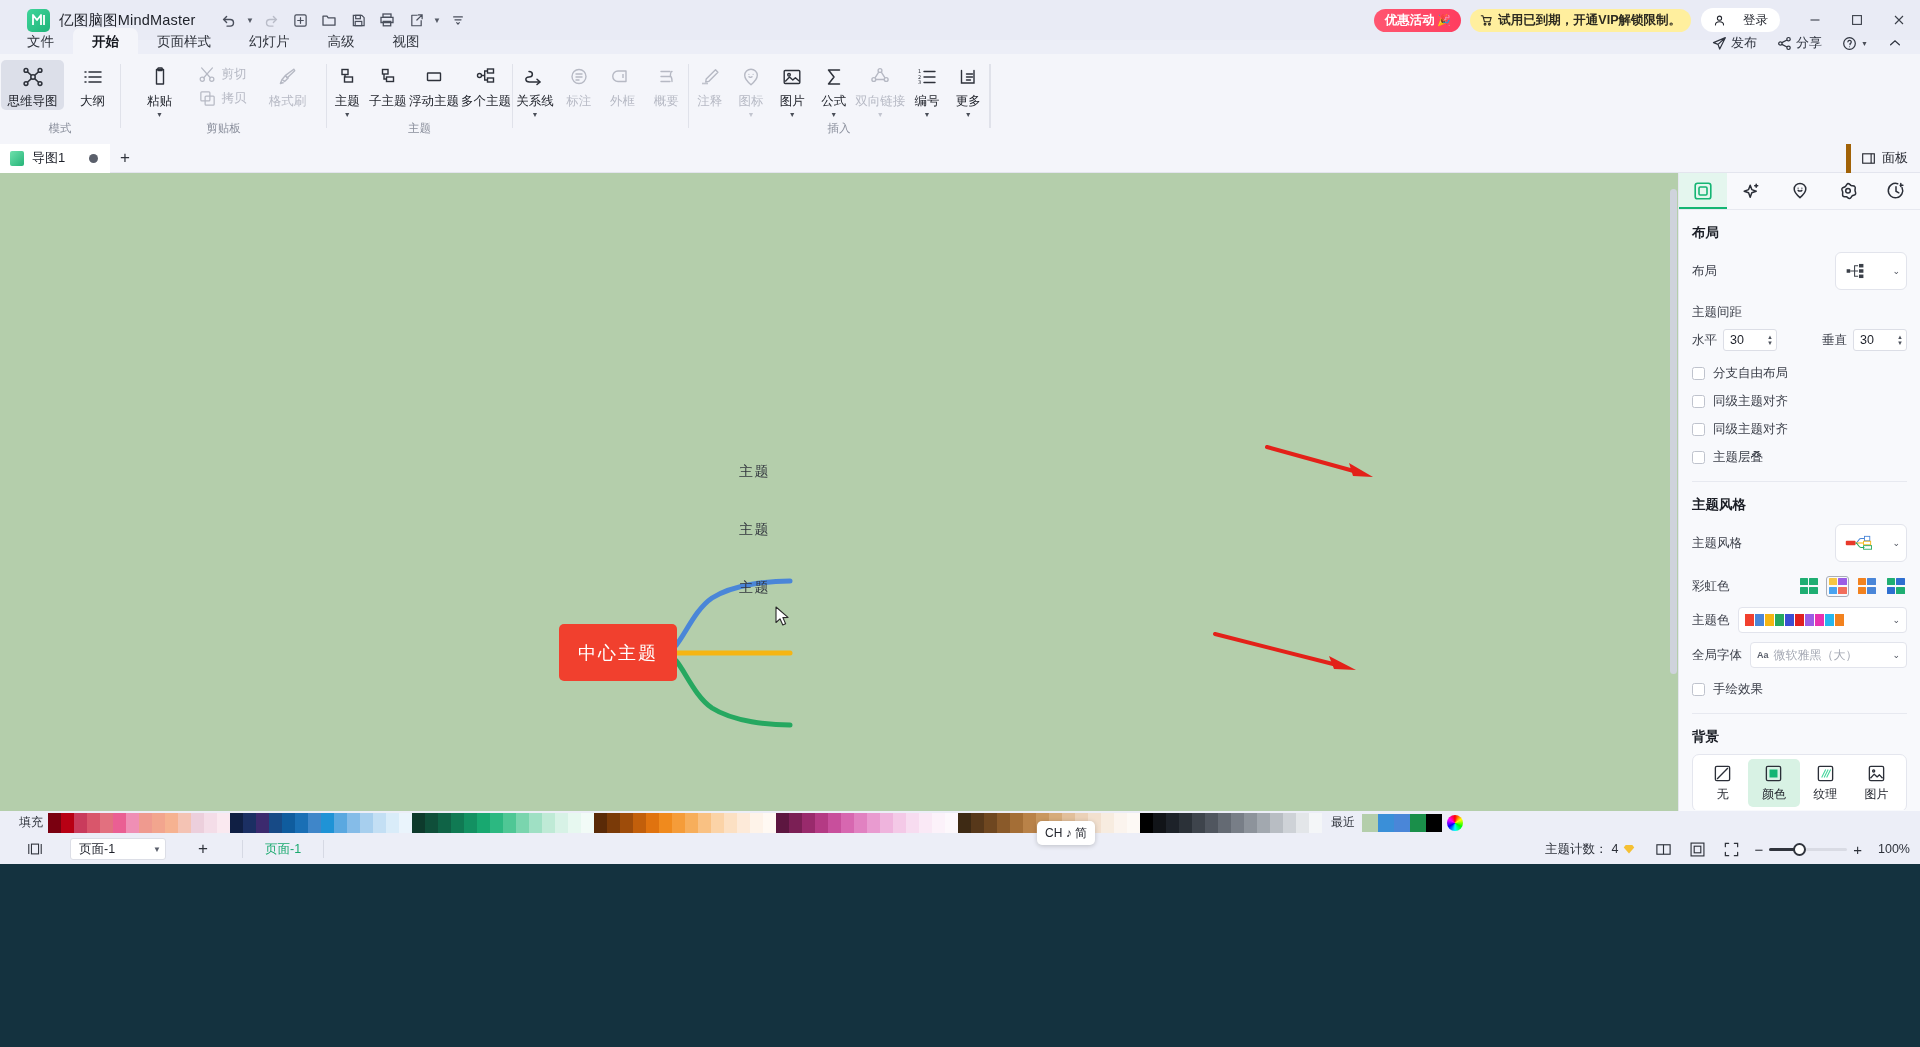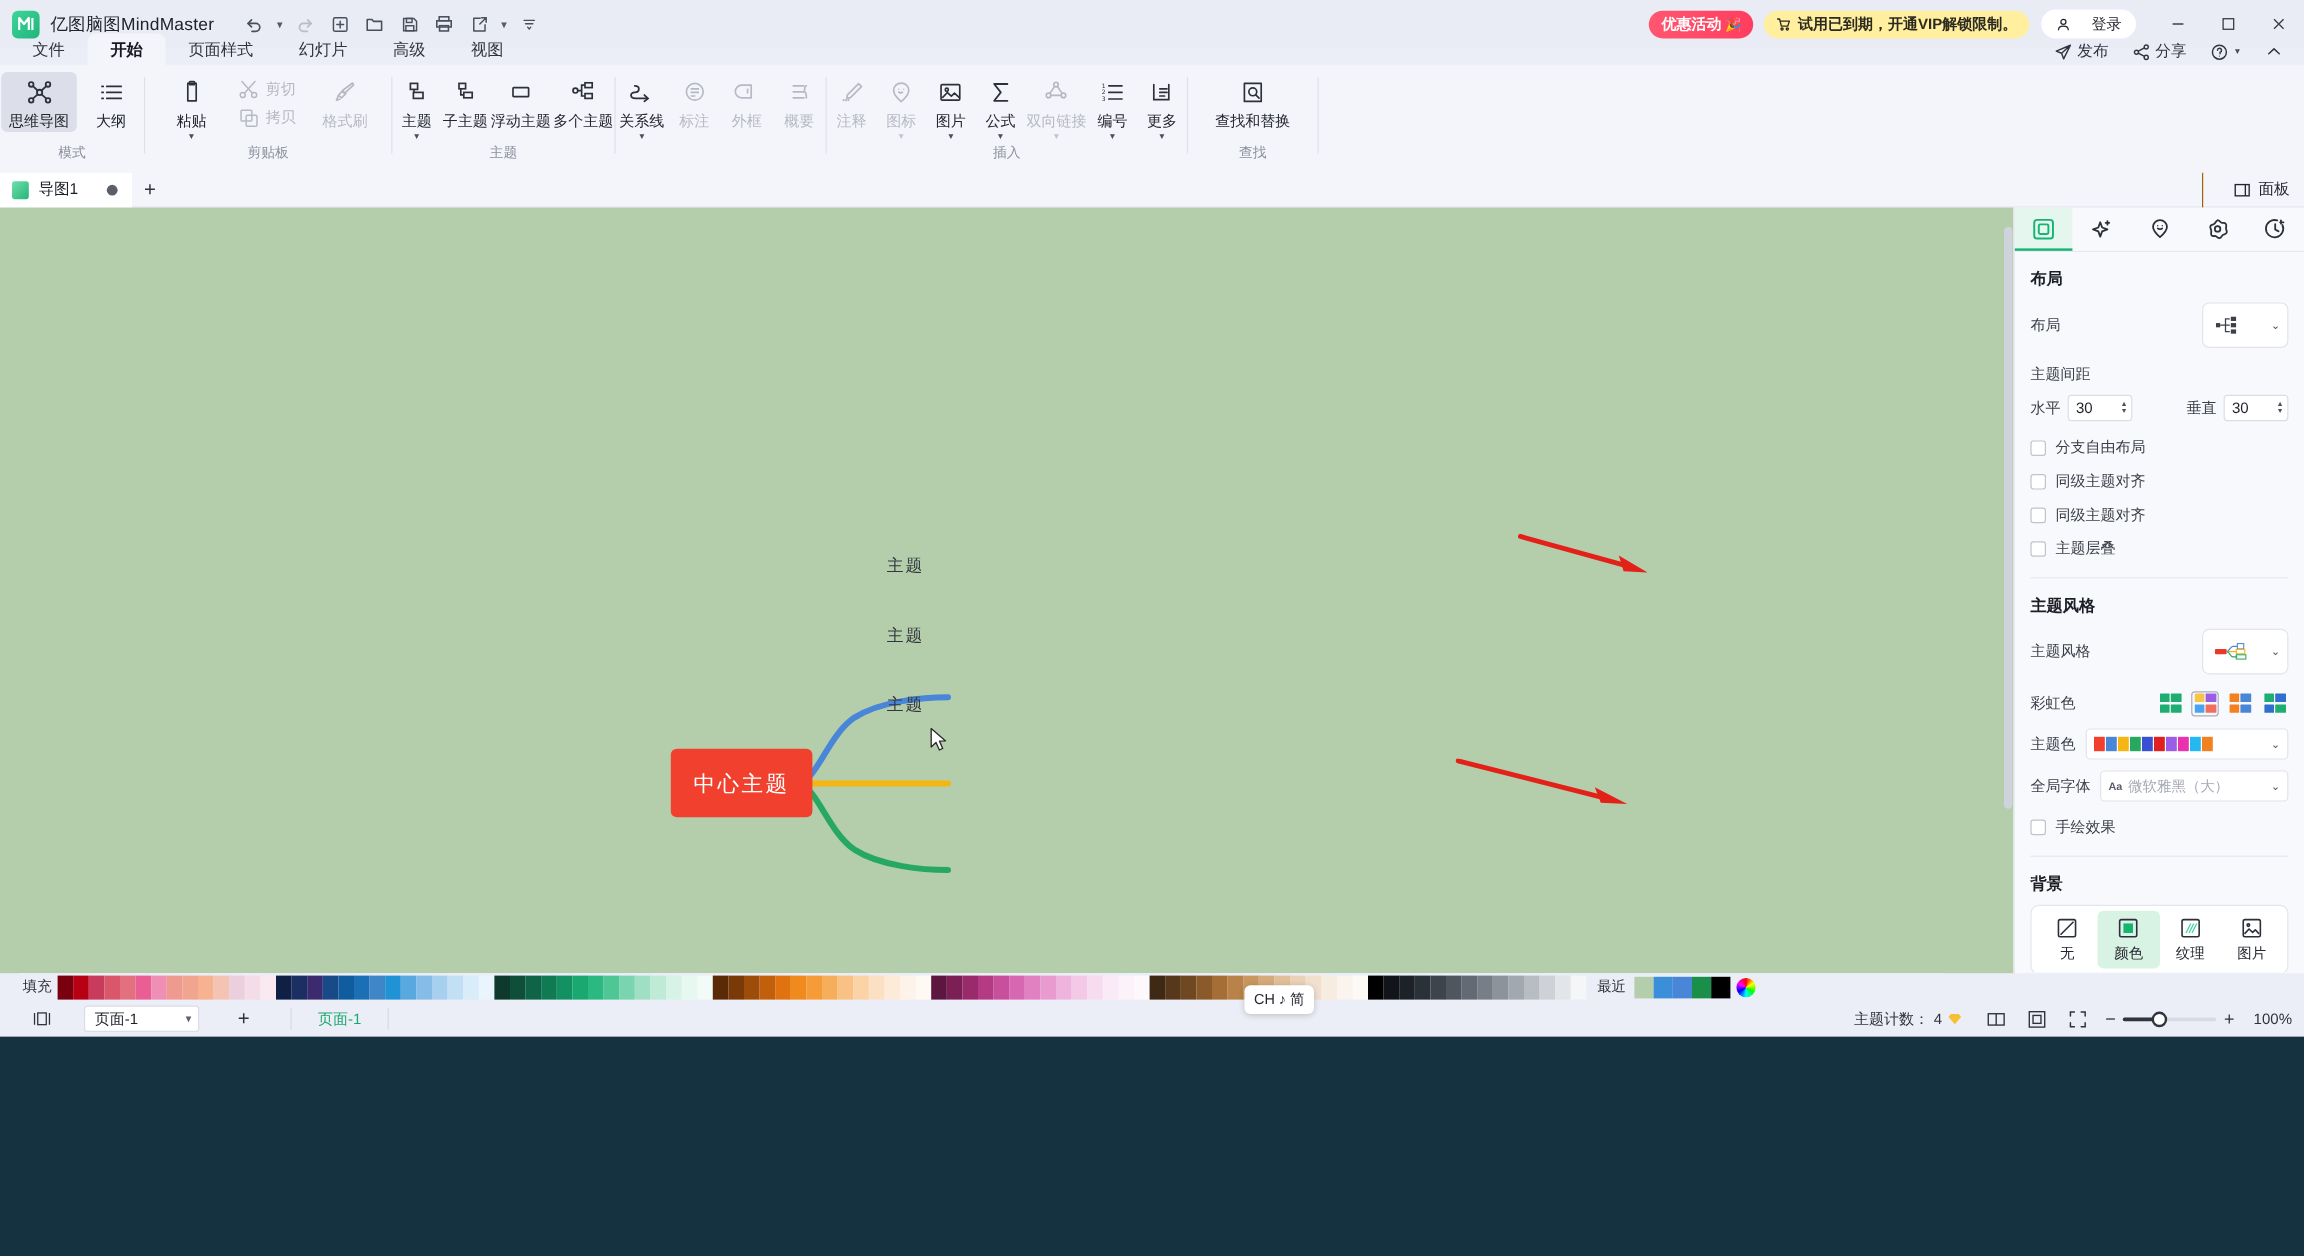--- a/index.html
+++ b/index.html
@@ -9,21 +9,21 @@
     overflow: hidden;
     background: #eceef7;
     -webkit-font-smoothing: antialiased;
   }
   #app { position: relative; width: 1920px; height: 1047px; }
 
   
   .titlebar {
     position: absolute; top: 0; left: 0; width: 1920px; height: 40px;
     background: #e9ebf5;
-    display: flex; align-items: center;
+    display: flex; align-items: center; padding-left: 17px;
   }
   .app-logo {
     width: 23px; height: 23px; margin-left: 10px; border-radius: 5px;
     background: linear-gradient(135deg, #3fd59a, #20b47a);
     display: flex; align-items: center; justify-content: center;
     color: #fff; font-size: 14px; font-weight: bold;
   }
   .app-title {
     margin-left: 9px; font-size: 14.5px; color: #20232b; letter-spacing: .2px;
   }
@@ -119,22 +119,22 @@
     height: 29px; padding: 0 12px 0 10px; background: #fff;
     display: flex; align-items: center; gap: 8px; font-size: 13px; color: #1d2029;
     cursor: pointer; min-width: 110px;
   }
   .doctab-icon { width: 14px; height: 15px; border-radius: 2px;
     background: linear-gradient(135deg,#6fe0ac,#25b478); }
   .doctab-dot { width: 9px; height: 9px; border-radius: 50%; background: #5a5f6b; margin-left: auto;}
   .doctab-add { width: 30px; height: 29px; display:flex;align-items:center;justify-content:center;
     font-size: 17px; color: #30343d; cursor: pointer; }
   .panel-toggle { margin-left: auto; display:flex; align-items:center; gap:6px;
-    font-size: 13px; color: #23262e; padding: 3px 12px 3px 25px; cursor: pointer;
-    border-left: 1px solid #a16207; height: 29px; }
+    font-size: 13px; color: #23262e; padding: 3px 12px 3px 10px; cursor: pointer;
+    border-left: 5px solid #a16207; height: 29px; }
 
   
   .canvas-wrap {
     position: absolute; top: 173px; left: 0; width: 1678px; height: 638px;
     background: #b4ceab; overflow: hidden;
   }
   .canvas-scroll-v {
     position: absolute; top: 173px; right: 242px; width: 9px; height: 638px;
     background: transparent;
   }
@@ -679,35 +679,20 @@
           </div>
           <div class="rlabel">更多</div>
           <div class="rcaret">▼</div>
         </div>
       </div>
       <div class="rgroup-label">插入</div>
     </div>
 
     <div class="rgroup-sep"></div>
 
-    <div class="rgroup" style="width:108px">
-      <div class="rgroup-items" style="justify-content:center">
-        <div class="ritem xwide" style="width:96px">
-          <div class="ricon">
-            <svg width="22" height="22" viewBox="0 0 22 22" fill="none" stroke="currentColor" stroke-width="1.4">
-                <path d="M4 3.5h14v15H4z" stroke-linejoin="round"></path>
-                <circle cx="11" cy="10.5" r="3.3"></circle>
-                <path d="m13.5 13 2.7 2.8" stroke-linecap="round"></path>
-              </svg>
-          </div>
-          <div class="rlabel">查找和替换</div>
-        </div>
-      </div>
-      <div class="rgroup-label">查找</div>
-    </div>
 
     <div class="rgroup-sep"></div>
   </div>
 
   <div class="doctabbar">
     <div class="doctab">
       <div class="doctab-icon"></div>
       <span>导图1</span>
       <div class="doctab-dot"></div>
     </div>

